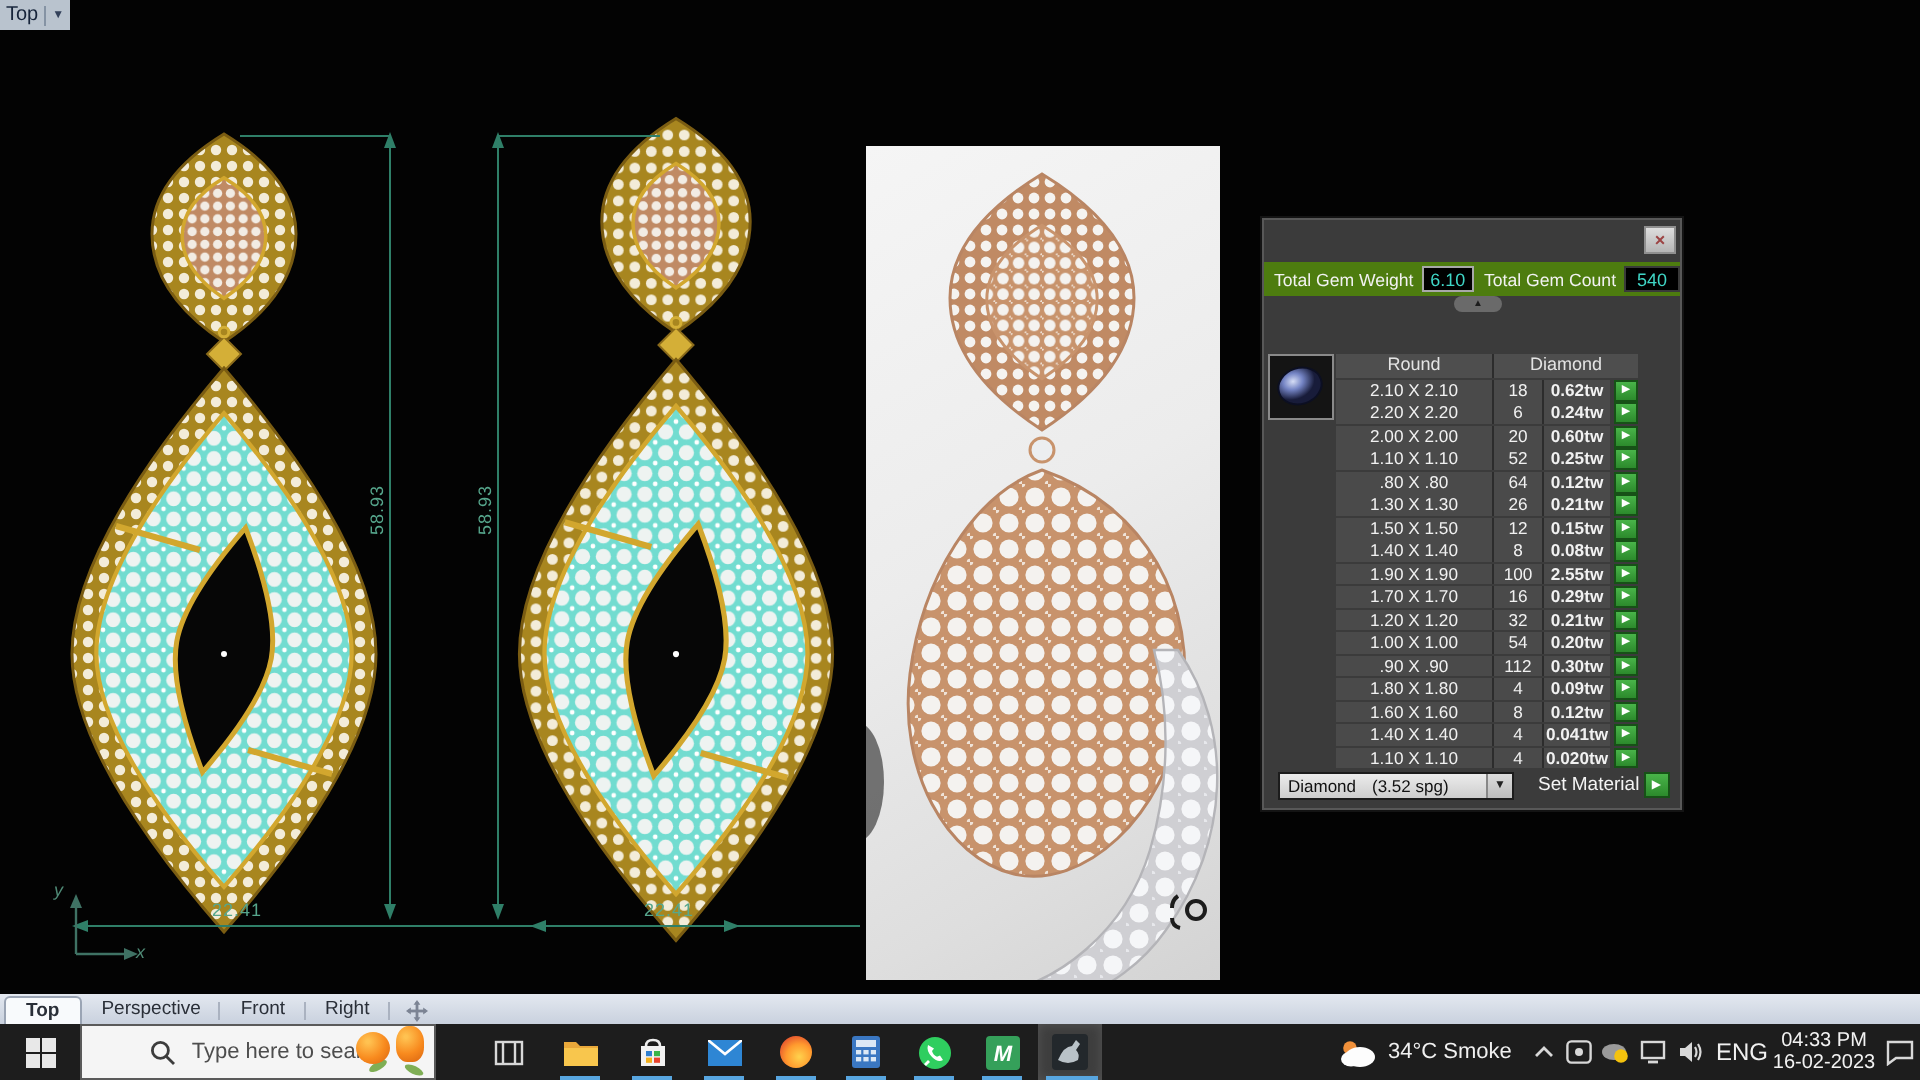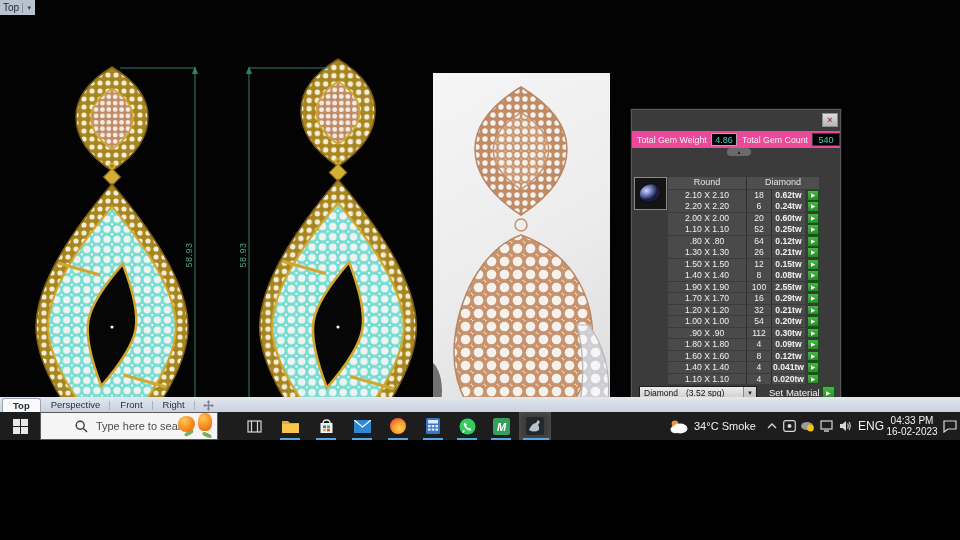--- a/index.html
+++ b/index.html
@@ -1,17 +1,17 @@
 <!DOCTYPE html>
 <html><head>
 <meta charset="utf-8">
 <style>
   * { margin:0; padding:0; box-sizing:border-box; font-family:"Liberation Sans", sans-serif; }
   html,body { background:#000; }
-  #app { position:relative; width:960px; height:440px; background:#030303; overflow:hidden; }
+  #app { position:relative; width:960px; height:540px; background:#030303; overflow:hidden; }
 
   
   .canvas { position:absolute; left:0; top:0; width:960px; height:497px; background:#030303; }
   .vp-label { position:absolute; left:0; top:0; height:15px; background:#b9c3ce; color:#16243a;
               font-size:10px; display:flex; align-items:center; padding:0 3px; gap:3px; z-index:5; }
   .vp-label .sep { width:1px; height:10px; background:#8593a4; }
   .vp-label .dd { font-size:6px; color:#33415a; }
   .cad-svg { position:absolute; left:0; top:0; }
   .dim-v { position:absolute; color:#56a68c; font-size:9px; transform:rotate(-90deg); transform-origin:center; letter-spacing:.5px; }
   .dim-h { position:absolute; color:#56a68c; font-size:9px; letter-spacing:.5px; }
@@ -27,21 +27,21 @@
         border:1px solid #141414; box-shadow:inset 0 0 0 1px #585858; font-size:9px; color:#eee; z-index:6; }
   .gr-title { position:absolute; left:1px; right:1px; top:1px; height:21px;
               background:linear-gradient(#efefef,#c2c2c2); display:flex; align-items:center; border-bottom:1px solid #8a8a8a; }
   .gr-title .app-ico { width:15px; height:15px; margin:0 5px 0 3px; border:1px solid #35506e;
               background:linear-gradient(135deg,#9cc4ee 0%,#3d6fae 55%,#1d3least 100%);
               background:linear-gradient(135deg,#9cc4ee 0%,#3d6fae 55%,#1d3a5e 100%); }
   .gr-title .t { color:#101010; font-weight:bold; font-size:10.5px; letter-spacing:.2px; }
   .gr-title .groove { width:1px; height:14px; background:#9a9a9a; margin-left:12px; box-shadow:1px 0 0 #fff; }
   .gr-close { position:absolute; right:3px; top:4px; width:16px; height:14px; background:linear-gradient(#dedede,#b5b5b5);
               border:1px solid #8f8f8f; color:#9c4343; font-size:9px; font-weight:bold; line-height:12px; text-align:center; }
-  .gr-stats { position:absolute; left:1px; right:1px; top:22px; height:17px; background:#ec4899;
+  .gr-stats { position:absolute; left:1px; right:1px; top:22px; height:17px; background:#4d7c0f;
               display:flex; align-items:center; font-size:8.8px; color:#f2f2f2; }
   .gr-stats .lbl { margin-left:5px; white-space:nowrap; }
   .val-box { background:#000; color:#3fd6c6; text-align:center; font-size:9px; height:13px; line-height:12px; margin-left:4px; }
   .wbox { width:30px; border:1px solid #a8a8a8; }
   .cbox { width:32px; border:1px solid #3a3a3a; }
   .gr-collapse { position:absolute; left:96px; top:39px; width:24px; height:8px; background:#6a6a6a;
                  border-radius:4px; color:#1d1d1d; font-size:5px; text-align:center; line-height:8px; }
   .gr-btnrow { position:absolute; left:0; top:48px; width:100%; height:18px; display:flex; align-items:center; }
   .txt-btn { background:#2c2c2c; border:1px solid #555; color:#f4f4f4; font-size:9.5px; height:15px;
              display:flex; align-items:center; padding:0 8px; }
@@ -220,21 +220,21 @@
         <path d="M5,4 Q2,6 2,10" fill="none" stroke="#1c1c1c" stroke-width="2"></path>
         <path d="M2,15 Q2,19 6,20" fill="none" stroke="#1c1c1c" stroke-width="2"></path>
       </svg>
     </div>
 
     <div class="gr">
       <div class="gr-close">×</div>
 
       <div class="gr-stats">
         <span class="lbl">Total Gem Weight</span>
-        <span class="val-box wbox">4.86</span>
+        <span class="val-box wbox">6.10</span>
         <span class="lbl">Total Gem Count</span>
         <span class="val-box cbox">540</span>
       </div>
 
       <div class="gr-collapse">▲</div>
 
 
       <div class="gr-table">
         <div class="gem-icon-btn">
           <svg width="31" height="31" viewBox="0 0 31 31">

